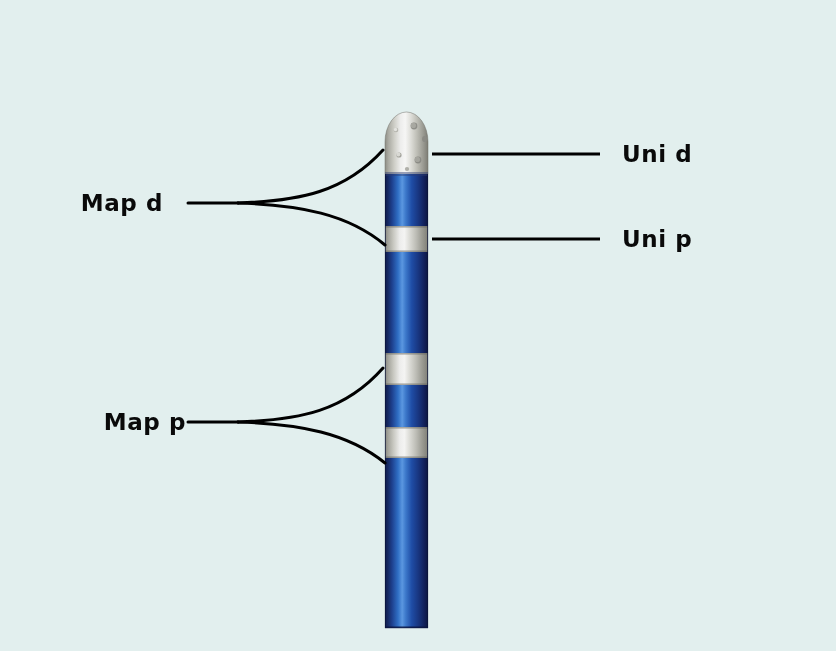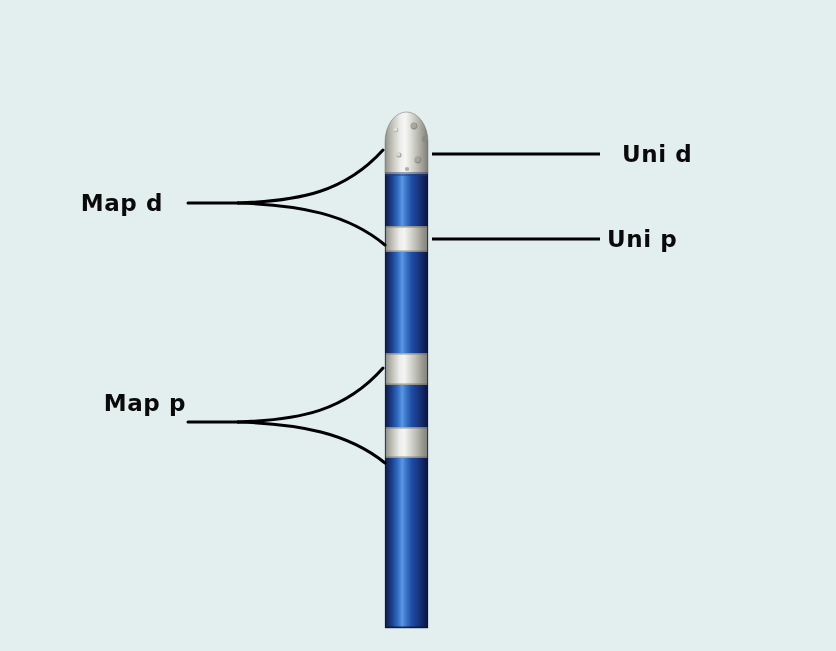--- a/index.html
+++ b/index.html
@@ -33,23 +33,23 @@
     font-weight: bold;
     font-size: 23px;
     letter-spacing: 0.6px;
     color: #0a0a0a;
     white-space: nowrap;
     line-height: 1;
   }
   .label-right { text-align: right; }
   .label-left  { text-align: right; }
   #label-uni-d { left: 622px; top: 143px; }
-  #label-uni-p { left: 607px; top: 228px; }
+  #label-uni-p { left: 622px; top: 228px; }
   #label-map-d { right: 673px; top: 192px; }
-  #label-map-p { right: 650px; top: 392px; }
+  #label-map-p { right: 650px; top: 411px; }
 </style>
 </head>
 <body>
 
 <div id="figure">
 
   <svg id="art" viewBox="0 0 836 651" xmlns="http://www.w3.org/2000/svg">
     <defs>
 
       <linearGradient id="shaftGrad" x1="0" y1="0" x2="1" y2="0">

